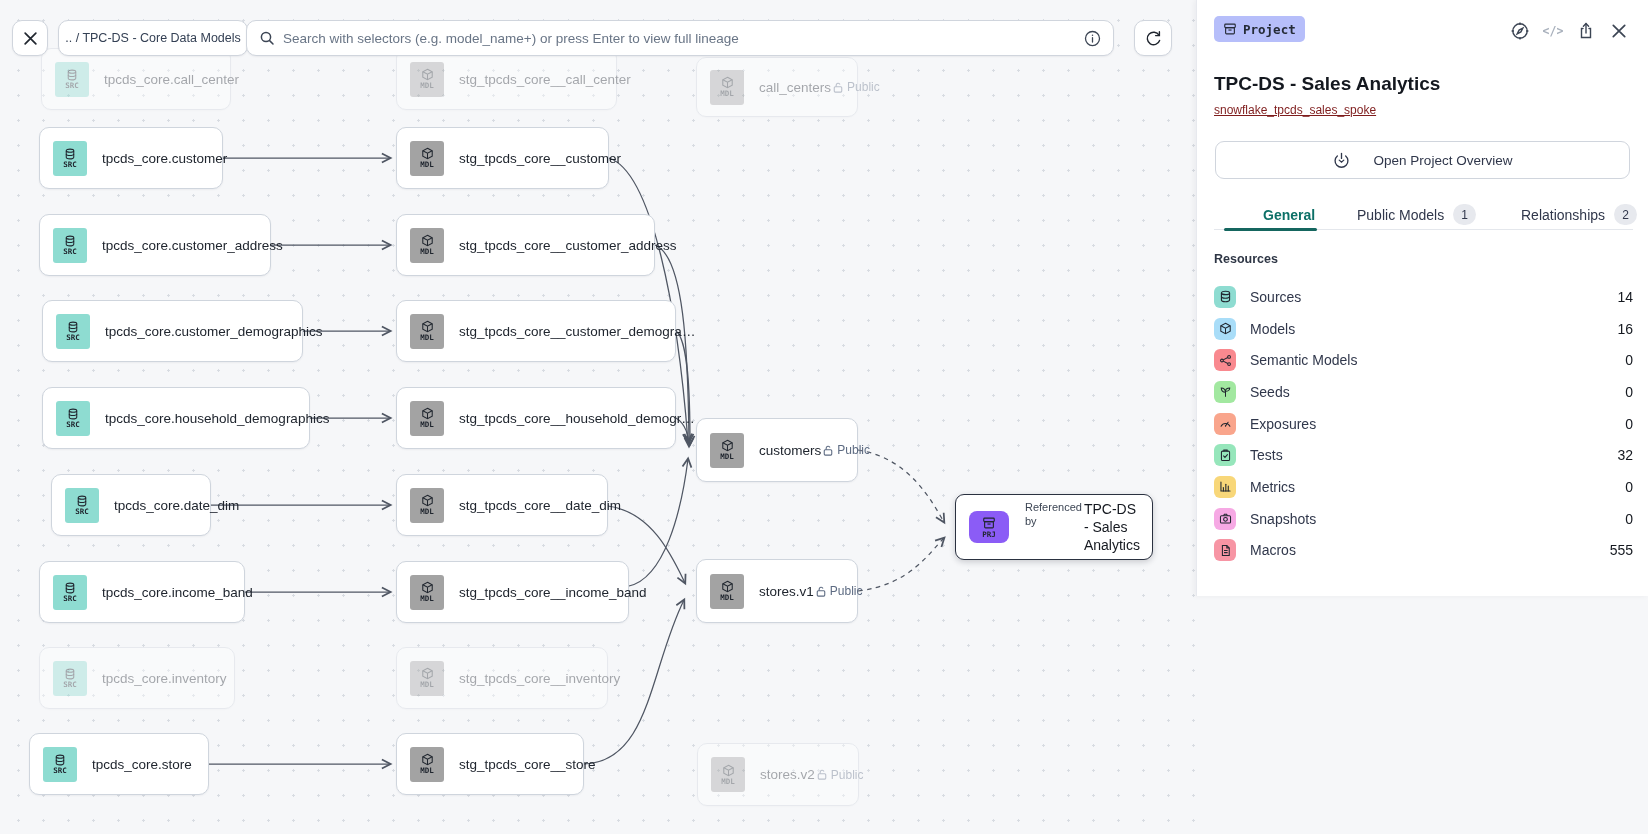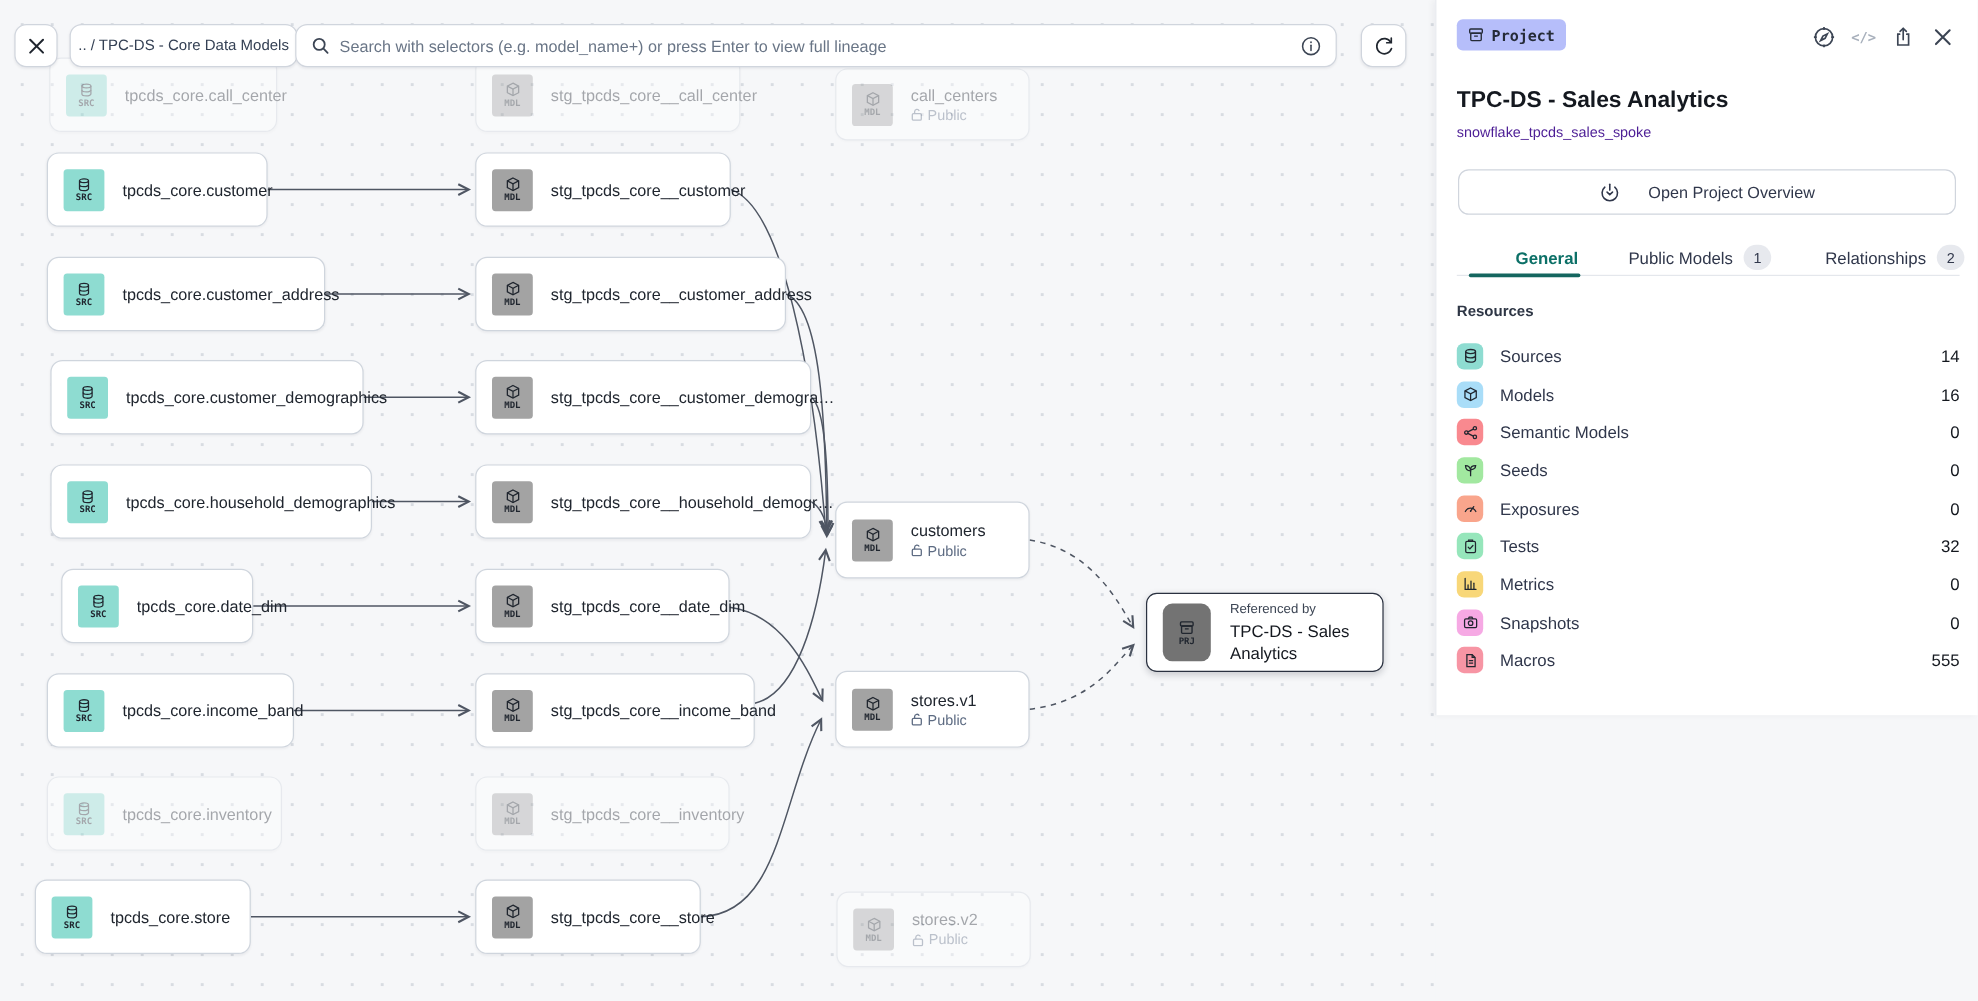--- a/index.html
+++ b/index.html
@@ -33,22 +33,22 @@
     display:flex; align-items:center; gap:15px; padding:0 12px 0 13px; height:62px; cursor:pointer; }
   .node .label { font-size:13.5px; color:#20262f; white-space:nowrap; }
   .faded { opacity:.38; }
   .typebox { flex:0 0 auto; width:34px; height:35px; border-radius:3px;
     display:flex; flex-direction:column; align-items:center; justify-content:center; gap:0; }
   .typebox svg { display:block; }
   .typebox .tb-label { font-family:"DejaVu Sans Mono", monospace; font-size:7.5px;
     font-weight:bold; color:#20262f; line-height:8px; margin-top:1px; }
   .tb-src { background:#8edcd1; }
   .tb-mdl { background:#a3a3a3; }
-  .tb-prj { background:#737373; width:40px; height:48px; border-radius:8px; }
-  .pubstack { display:flex; flex-direction:column; gap:2px; }
+  .tb-prj { background:#8b5cf6; width:40px; height:32px; border-radius:8px; }
+  .pubstack { display:flex; flex-direction:row; gap:2px; }
   .pubstack .label { line-height:15px; }
   .pub-row { display:flex; align-items:center; gap:4px; color:#5d6b82; font-size:12px; }
   .node-project { border:1.5px solid #2a3140; border-radius:9px;
     box-shadow:0 2px 6px rgba(20,24,40,.2); gap:16px; }
   .prj-kicker { font-size:11px; color:#3c4554; line-height:14px; }
   .prj-title { font-size:14px; color:#14181f; line-height:18px; }
 
   
   .panel { position:absolute; left:1196px; top:0; width:452px; height:596px; z-index:10;
     background:#fff; border-left:1px solid #e7e9ee; box-shadow:-2px 0 6px rgba(16,24,40,.05); }
@@ -56,21 +56,21 @@
     background:#b6befa; border-radius:5px; display:flex; align-items:center; gap:6px;
     padding:0 9px; font-family:"DejaVu Sans Mono", monospace; font-size:12.5px;
     font-weight:bold; color:#252b37; }
   .panel-icons { position:absolute; right:19px; top:21px; display:flex; gap:13px; }
   .picon { width:20px; height:20px; display:flex; align-items:center; justify-content:center;
     cursor:pointer; color:#3c4554; }
   .picon.disabled { color:#a8b0bc; cursor:default;
     font-family:"DejaVu Sans Mono", monospace; font-size:11.5px; font-weight:bold; }
   .panel-title { position:absolute; left:17px; top:73px; font-size:19px; font-weight:bold;
     color:#14181f; }
-  .panel-subtitle { position:absolute; left:17px; top:103px; font-size:12px; color:#4c1d95; }
+  .panel-subtitle { position:absolute; left:17px; top:103px; font-size:12px; color:#7f1d1d;text-decoration:underline; }
   .overview-btn { position:absolute; left:18px; top:141px; width:415px; height:38px;
     background:#fff; border:1px solid #d0d5dd; border-radius:9px; cursor:pointer;
     display:flex; align-items:center; justify-content:center; gap:24px;
     font-size:13.5px; color:#30374b; font-family:"Liberation Sans", sans-serif; }
   .tabs { position:absolute; left:17px; top:199px; width:419px; height:31px;
     border-bottom:1px solid #e4e7ec; }
   .tab { position:absolute; top:0; height:31px; display:flex; align-items:center; gap:9px;
     font-size:14px; color:#30374b; cursor:pointer; }
   .tab.active { color:#0c7067; font-weight:bold; }
   .tab-underline { position:absolute; left:10px; top:29px; width:93px; height:3px;

